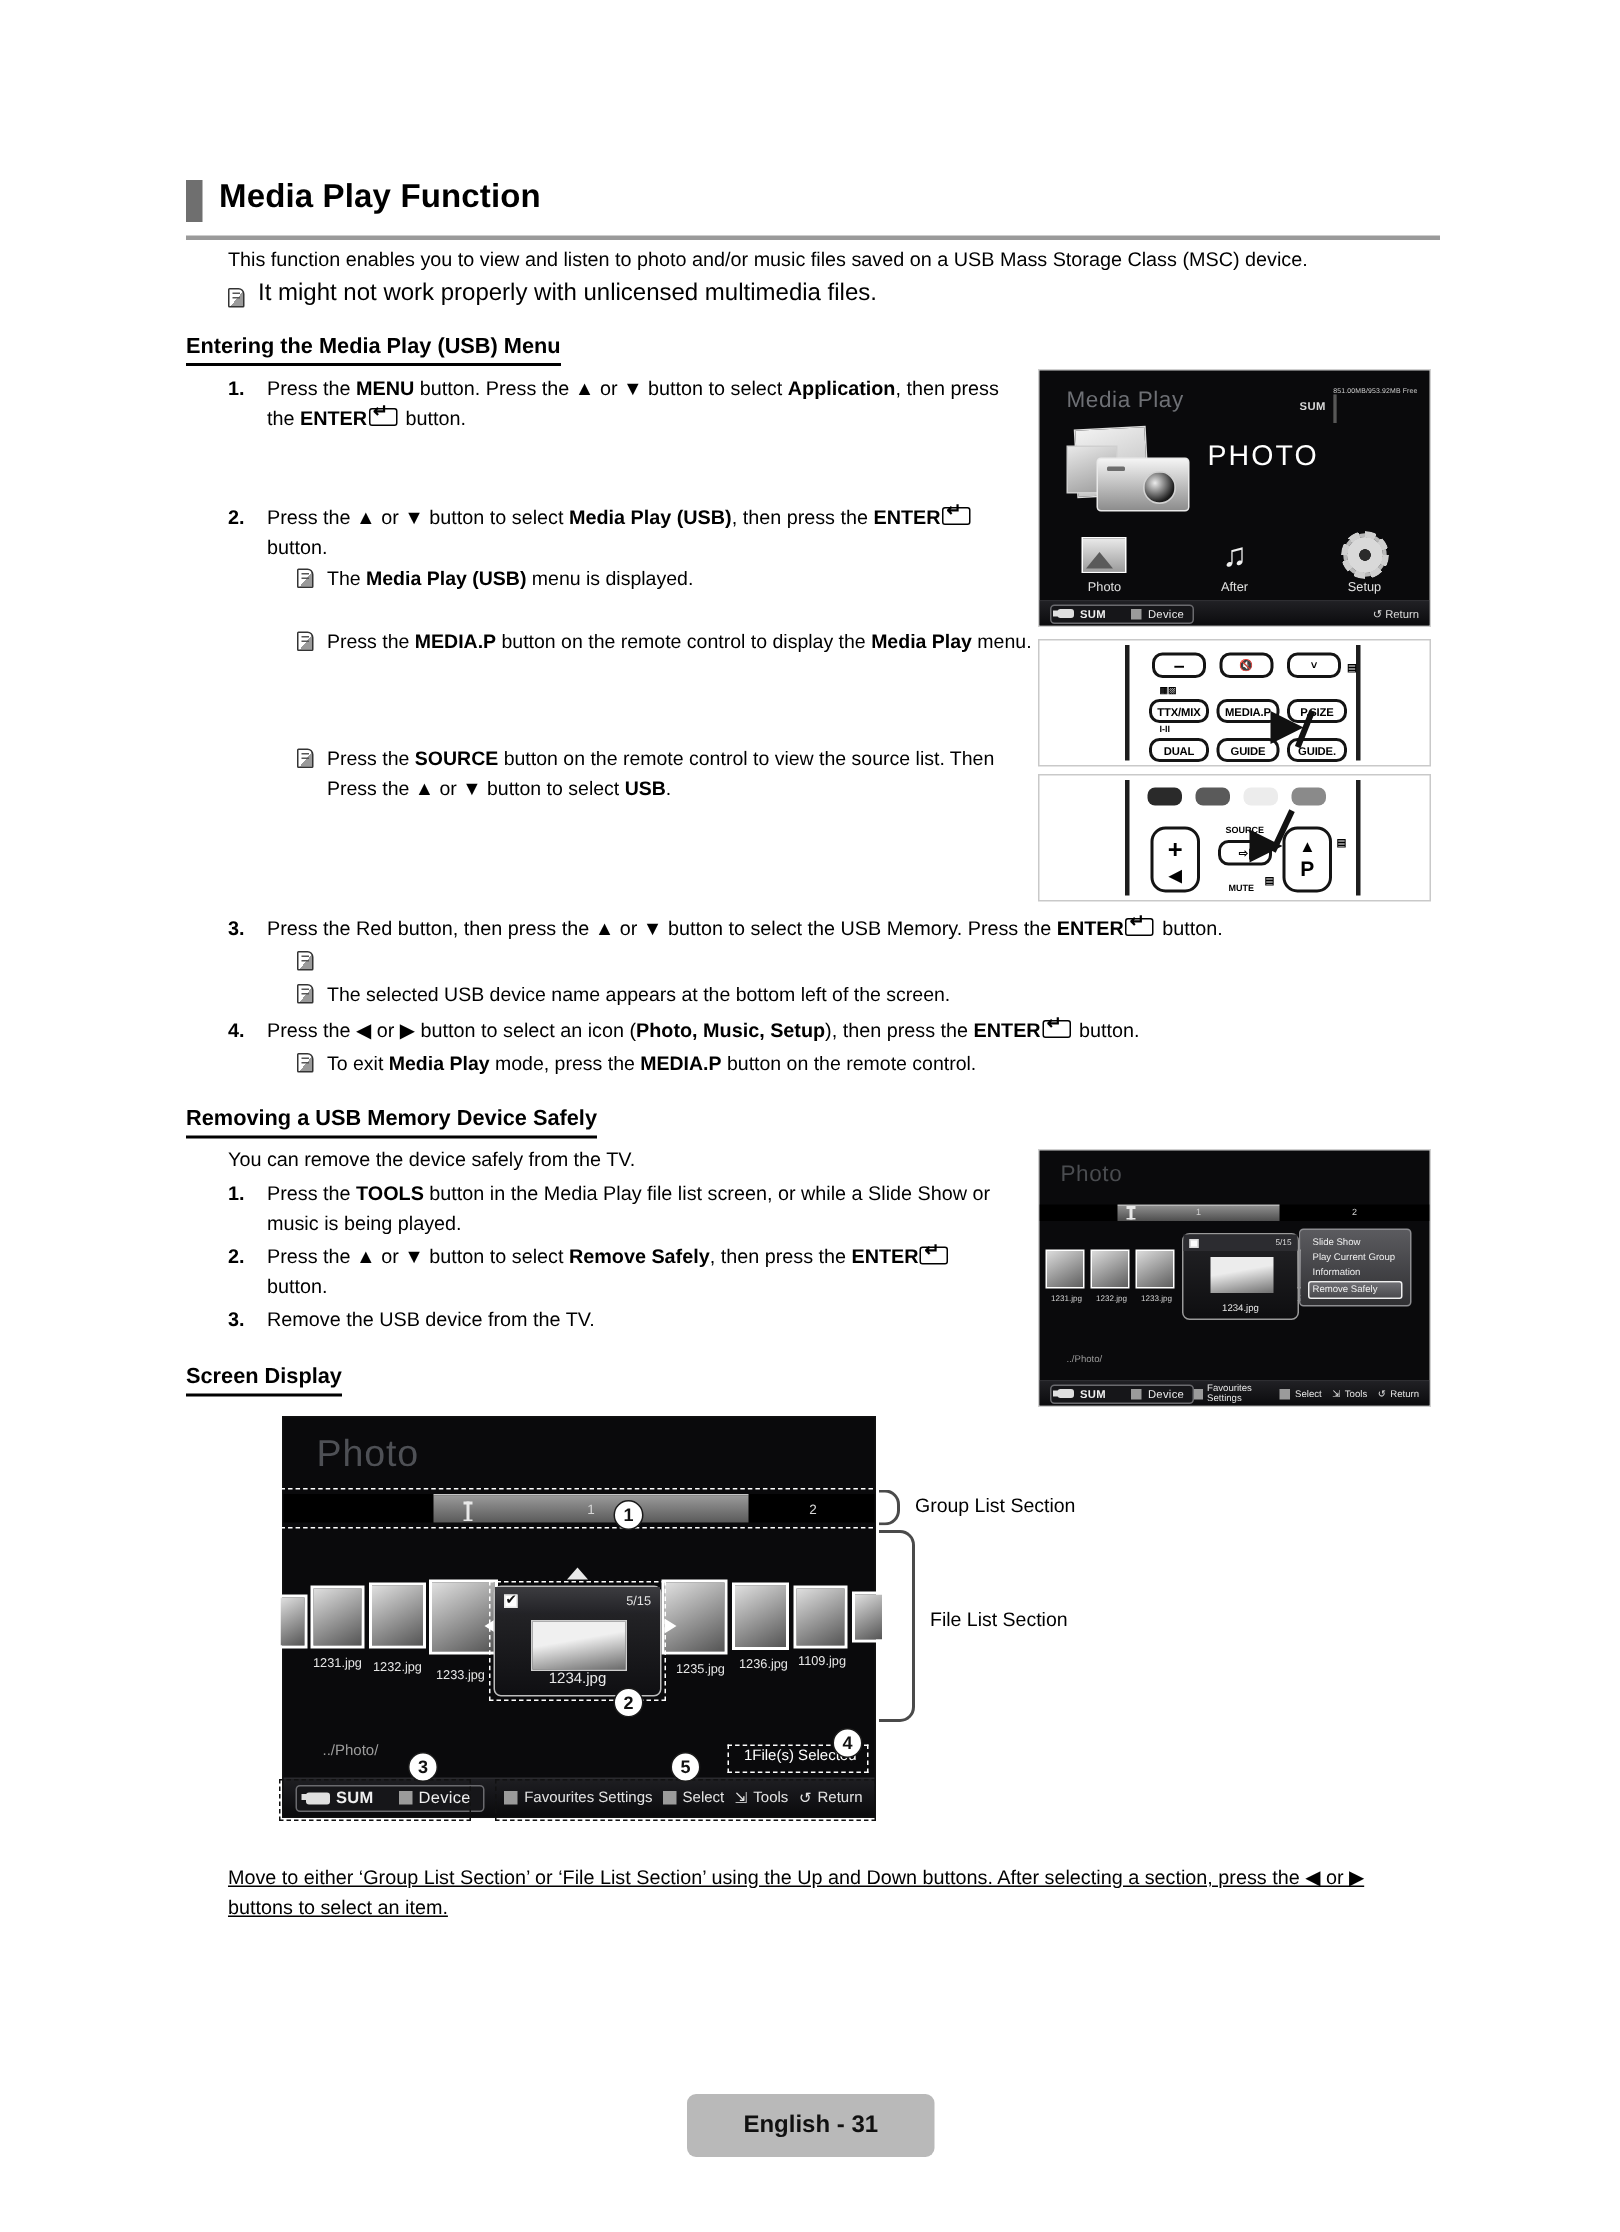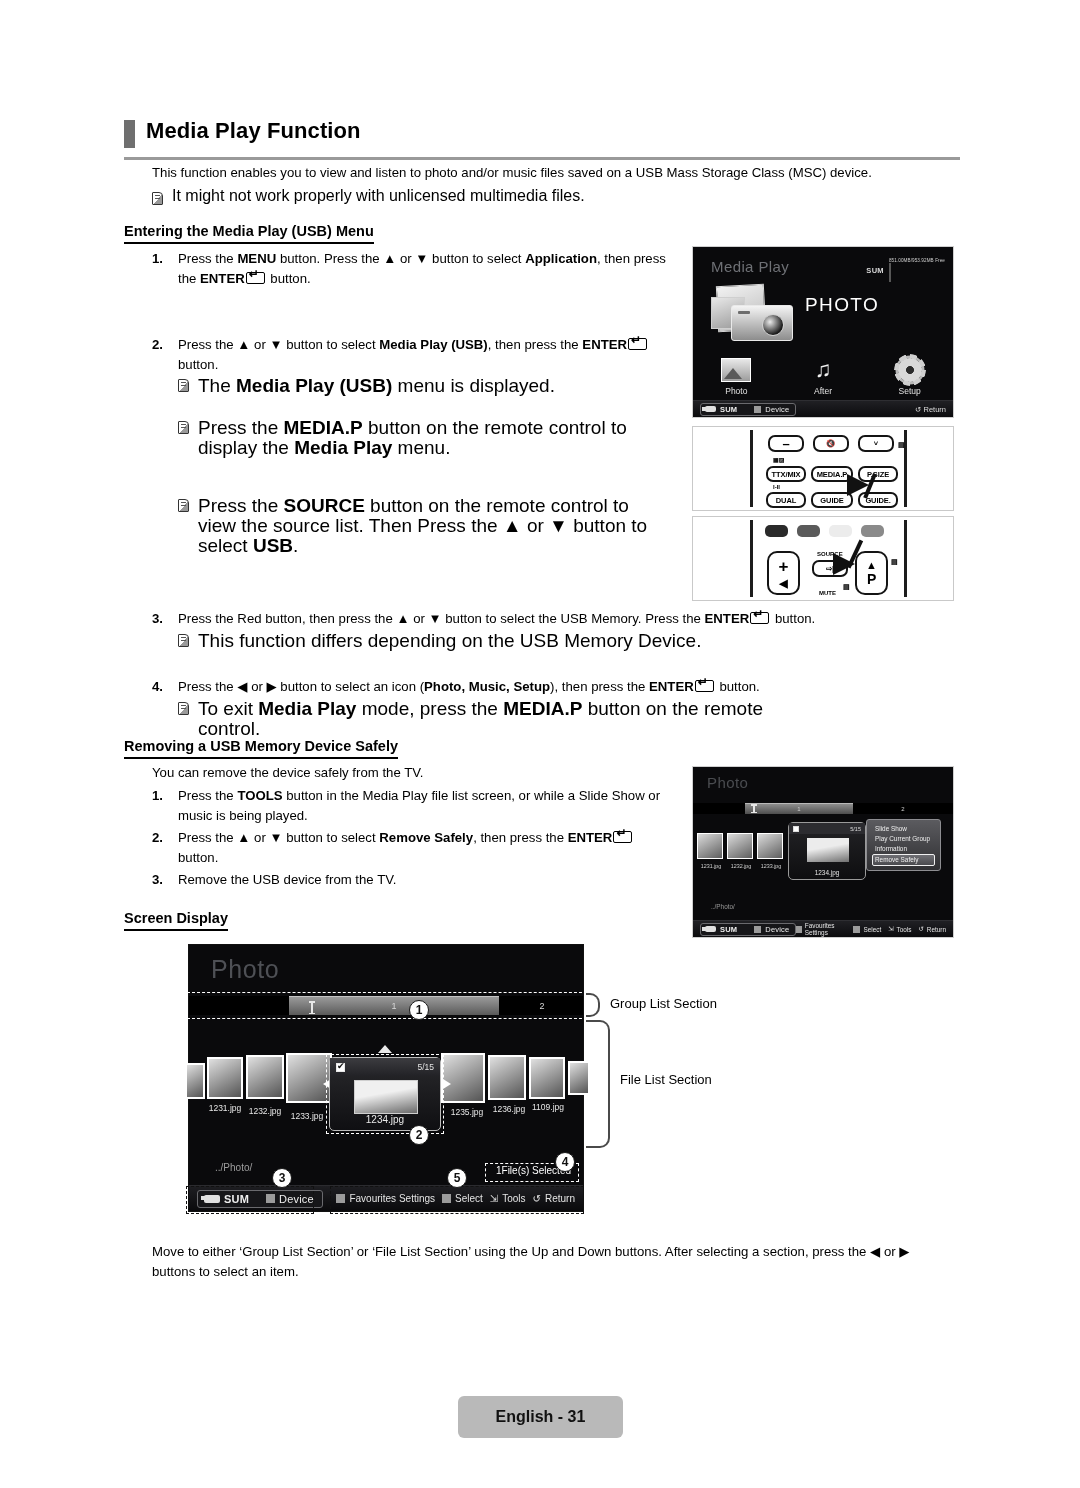--- a/index.html
+++ b/index.html
@@ -55,21 +55,21 @@
     padding-bottom:3px; border-bottom:2.5px solid #000;
     white-space:nowrap;
   }
 
   
   .step { position:absolute; display:flex; font-size:13.2px; line-height:20px; }
   .step .num { flex:0 0 auto; width:26px; font-weight:bold; }
   .step .txt { flex:1 1 auto; }
   b { font-weight:bold; }
 
-  .subnote { position:absolute; display:flex; gap:9px; font-size:19px; line-height:20px; }
+  .subnote { position:absolute; display:flex; gap:9px; font-size:13px; line-height:20px;margin-left:20px; }
 
   
   .enterkey{
     display:inline-block; width:19px; height:12px; border:1.6px solid #000;
     border-radius:2px; position:relative; vertical-align:-1px; margin:0 2px 0 1px;
   }
   .enterkey::before{
     content:"\21B5"; position:absolute; left:2px; top:-5px;
     font-size:12px; font-weight:bold; line-height:12px;
   }
@@ -323,21 +323,21 @@
     font-size:12px; font-weight:bold; display:flex;align-items:center;justify-content:center;
     z-index:40;
   }
 
   .brace-lbl { position:absolute; font-size:13px; }
   .brace {
     position:absolute; border:2px solid #4a4a4a; border-left:none;
     border-radius:0 10px 10px 0;
   }
 
-  .closing { position:absolute; left:152px; top:1242px; width:800px; font-size:13.2px; line-height:20px; }
+  .closing { position:absolute; left:152px; top:1242px; width:800px; font-size:13.2px; line-height:20px;text-decoration:underline; }
 
   #page-footer {
     position:absolute; left:458px; top:1396px; width:165px; height:42px;
     background:#b9b9b9; border-radius:6px;
     display:flex;align-items:center;justify-content:center;
     font-size:16px; font-weight:bold; color:#111;
   }
 </style>
 </head>
 <body>
@@ -385,21 +385,24 @@
     <span><span>Press the </span><b>SOURCE</b><span> button on the remote control to view the source list. Then Press the ▲ or ▼ button to select </span><b>USB</b><span>.</span></span>
   </div>
 
   <div class="step" style="left:152px; top:609px; width:800px;">
     <span class="num">3.</span>
     <span class="txt"><span>Press the Red button, then press the ▲ or ▼ button to select the USB Memory. Press the </span><b>ENTER</b><span class="enterkey"></span><span> button.</span></span>
   </div>
 
   <div class="subnote" style="left:178px; top:631px; width:620px;">
     <span class="noteicon"></span>
-    <span>This function differs depending on the USB Memory Device.</span>
+  </div>
+  <div class="subnote" style="left:178px; top:653px; width:620px;">
+    <span class="noteicon"></span>
+    <span>The selected USB device name appears at the bottom left of the screen.</span>
   </div>
 
   <div class="step" style="left:152px; top:677px; width:800px;">
     <span class="num">4.</span>
     <span class="txt"><span>Press the ◀ or ▶ button to select an icon (</span><b>Photo, Music, Setup</b><span>), then press the </span><b>ENTER</b><span class="enterkey"></span><span> button.</span></span>
   </div>
 
   <div class="subnote" style="left:178px; top:699px; width:620px;">
     <span class="noteicon"></span>
     <span><span>To exit </span><b>Media Play</b><span> mode, press the </span><b>MEDIA.P</b><span> button on the remote control.</span></span>

